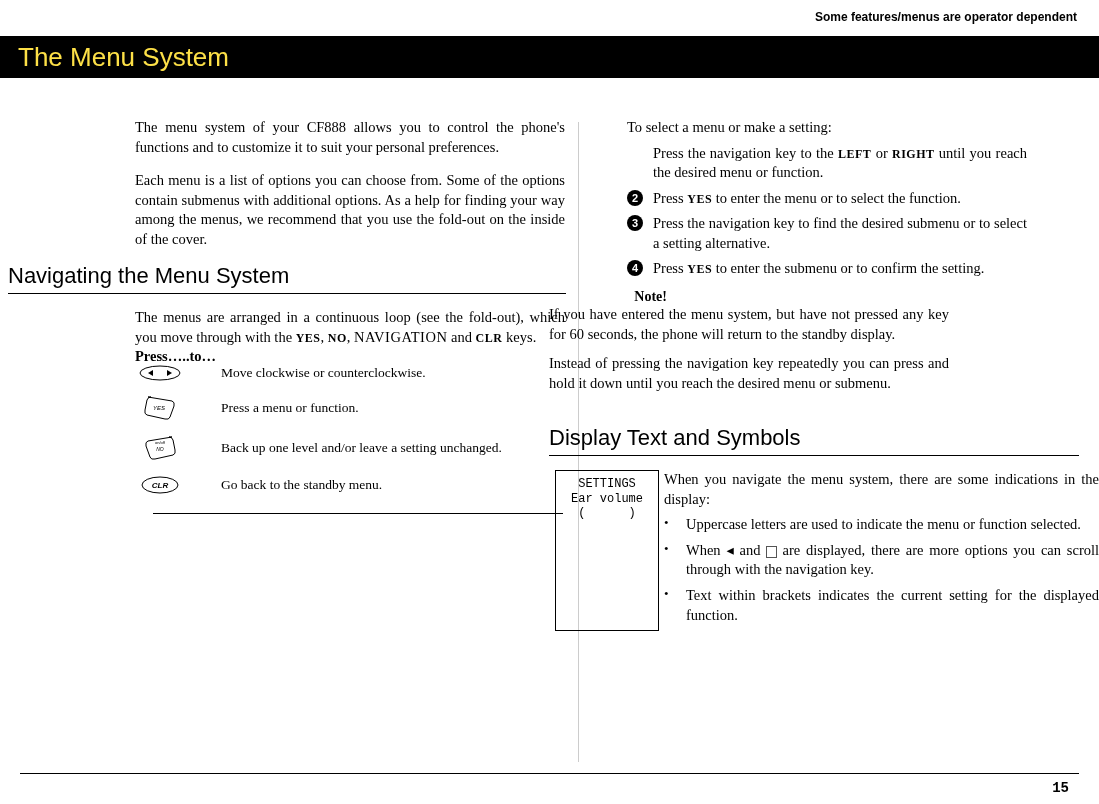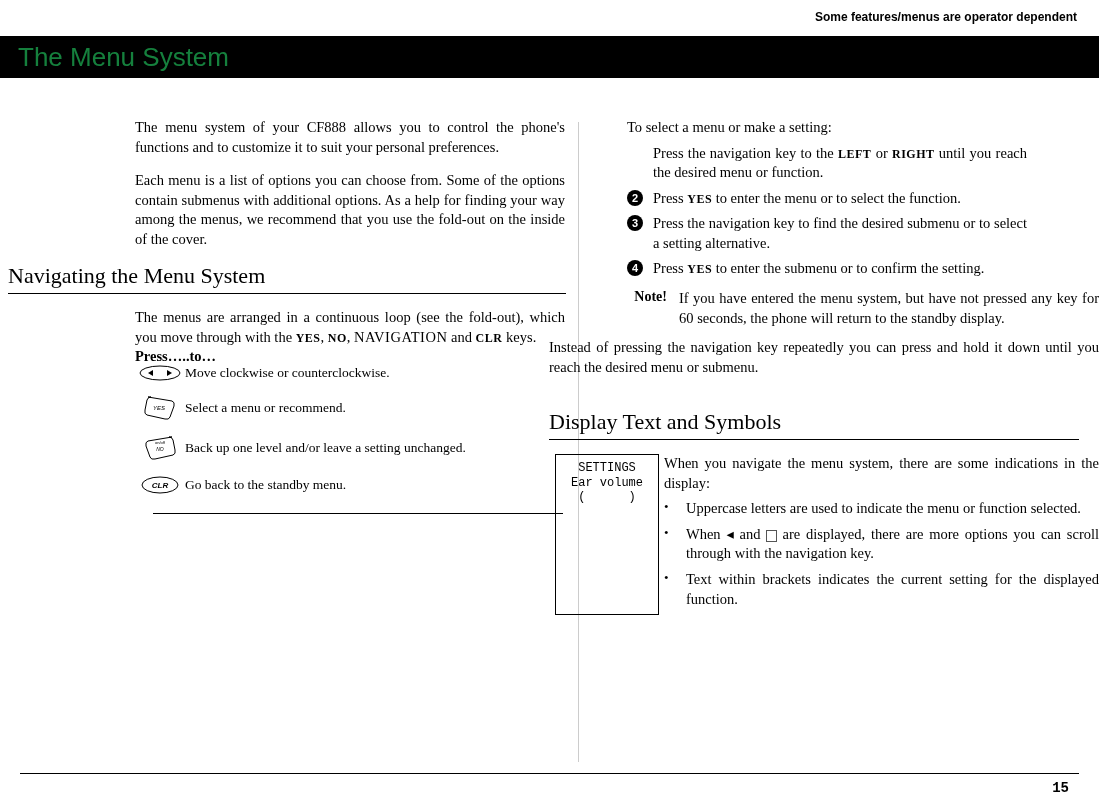--- a/index.html
+++ b/index.html
@@ -20,21 +20,21 @@
     font-size: 12px;
     font-weight: bold;
   }
   .title-bar {
     position: absolute;
     top: 36px;
     left: 0;
     width: 1099px;
     height: 42px;
     background: #000;
-    color: #15803d;
+    color: #fde047;
     display: flex;
     align-items: center;
     padding-left: 18px;
     font-family: 'Trebuchet MS', 'Century Gothic', Arial, sans-serif;
     font-size: 26px;
     font-weight: normal;
   }
   .columns {
     position: absolute;
     top: 118px;
@@ -65,39 +65,40 @@
     text-align: justify;
   }
   .para {
     margin-bottom: 14px;
   }
   .left-block-1 {
     margin-left: 135px;
     width: 430px;
   }
   .section-heading {
-    font-family: Liberation Serif, serif;
+    font-family: Liberation Sans, sans-serif;
     font-size: 22px;
     font-weight: normal;
     border-bottom: 1px solid #000;
     padding-bottom: 4px;
     margin-bottom: 14px;
   }
   .sh-left {
     margin-left: 8px;
     width: 558px;
   }
   .press-to {
     font-weight: bold;
     font-size: 14.5px;
   }
   .key-row {
     display: flex;
     align-items: center;
     margin-bottom: 14px;
+    gap: 36px;
   }
   .key-icon {
     width: 50px;
     display: flex;
     justify-content: center;
   }
   .key-text {
     font-size: 13.5px;
     flex: 1;
   }
@@ -125,20 +126,21 @@
   }
   .numlist .nl-text {
     flex: 1;
     font-size: 14.5px;
     line-height: 1.35;
     text-align: justify;
   }
   .hang-row {
     display: flex;
     margin-top: 10px;
+    flex-direction: column;
   }
   .hang-label {
     width: 130px;
     text-align: right;
     padding-right: 12px;
     font-weight: bold;
     font-size: 14px;
     font-family: Georgia, serif;
     flex-shrink: 0;
   }
@@ -264,21 +266,21 @@
         <div class="key-text">Move clockwise or counterclockwise.</div>
       </div>
 
       <div class="key-row">
         <div class="key-icon">
           <svg width="32" height="26" viewBox="0 0 32 26">
             <path d="M4 2 L28 6 Q31 7 30 11 L26 22 Q25 25 21 24 L3 20 Q0 19 1 15 L3 5 Q4 2 7 2 Z" fill="#fff" stroke="#000" stroke-width="1"></path>
             <text x="15" y="15" font-size="6" font-family="Arial" font-style="italic" text-anchor="middle">YES</text>
           </svg>
         </div>
-        <div class="key-text">Select a menu or recommend.</div>
+        <div class="key-text">Press a menu or function.</div>
       </div>
 
       <div class="key-row">
         <div class="key-icon">
           <svg width="32" height="26" viewBox="0 0 32 26">
             <path d="M28 2 L4 6 Q1 7 2 11 L6 22 Q7 25 11 24 L29 20 Q32 19 31 15 L29 5 Q28 2 25 2 Z" fill="#fff" stroke="#000" stroke-width="1"></path>
             <text x="16" y="16" font-size="5" font-family="Arial" font-style="italic" text-anchor="middle">NO</text>
             <text x="16" y="9" font-size="4" font-family="Arial" text-anchor="middle">on/off</text>
           </svg>
         </div>

